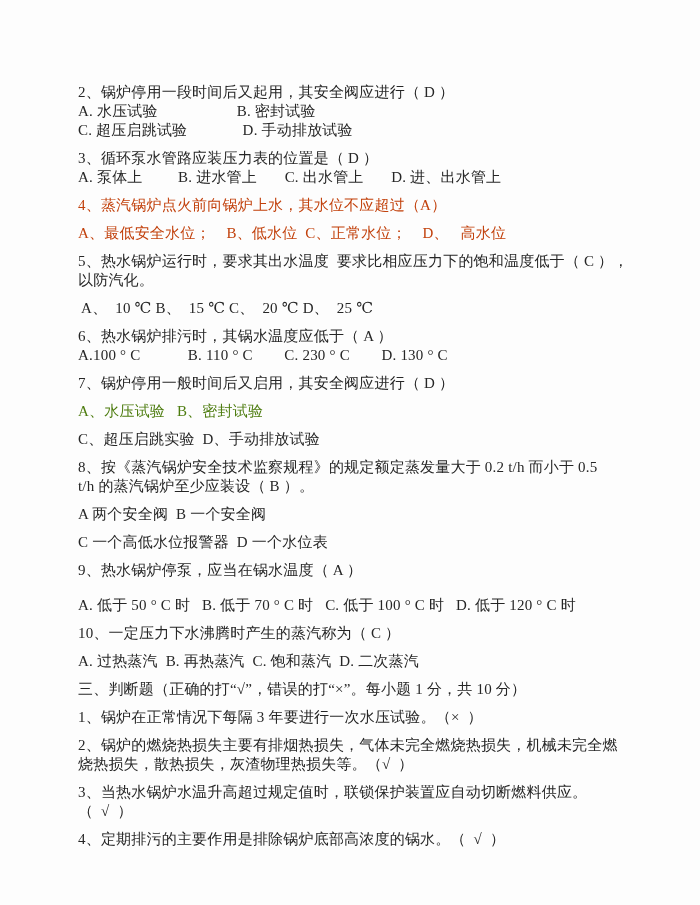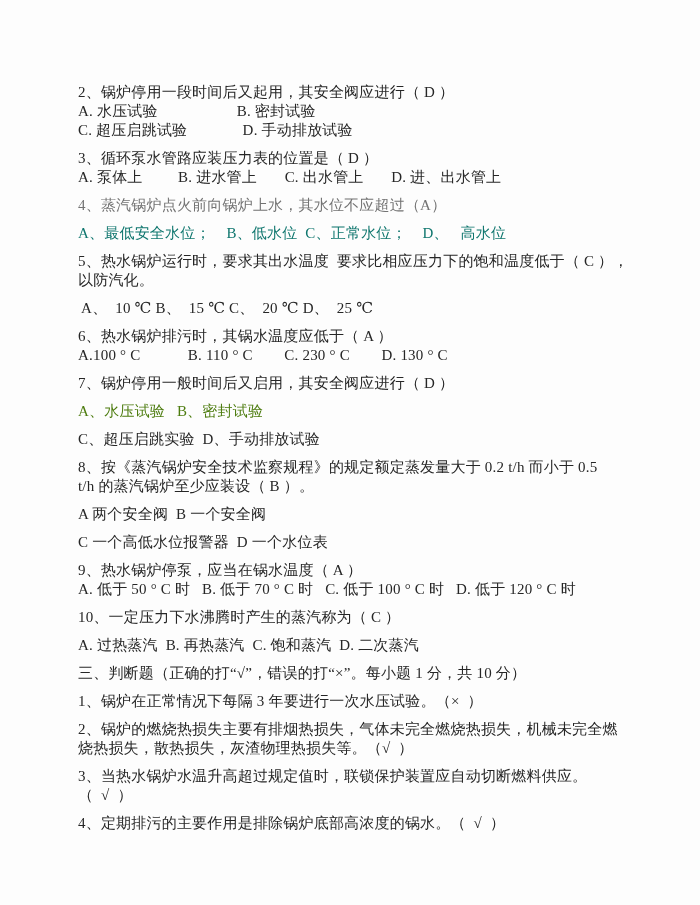--- a/index.html
+++ b/index.html
@@ -40,24 +40,24 @@
       <div class="para">
         <div class="line" style="color: rgb(38, 38, 38);">2、锅炉停用一段时间后又起用，其安全阀应进行（ D ）</div>
         <div class="line" style="color: rgb(38, 38, 38);">A. 水压试验                    B. 密封试验</div>
         <div class="line" style="color: rgb(38, 38, 38);">C. 超压启跳试验              D. 手动排放试验</div>
       </div>
       <div class="para">
         <div class="line" style="color: rgb(38, 38, 38);">3、循环泵水管路应装压力表的位置是（ D ）</div>
         <div class="line" style="color: rgb(38, 38, 38);">A. 泵体上         B. 进水管上       C. 出水管上       D. 进、出水管上</div>
       </div>
       <div class="para">
-        <div class="line" style="color: #737373;">4、蒸汽锅炉点火前向锅炉上水，其水位不应超过（A）</div>
+        <div class="line" style="color: #c2410c;">4、蒸汽锅炉点火前向锅炉上水，其水位不应超过（A）</div>
       </div>
       <div class="para">
-        <div class="line" style="color: #0f766e;">A、最低安全水位；    B、低水位  C、正常水位；    D、   高水位</div>
+        <div class="line" style="color: #c2410c;">A、最低安全水位；    B、低水位  C、正常水位；    D、   高水位</div>
       </div>
       <div class="para">
         <div class="line" style="color: rgb(38, 38, 38);">5、热水锅炉运行时，要求其出水温度  要求比相应压力下的饱和温度低于（ C ），</div>
         <div class="line" style="color: rgb(38, 38, 38);">以防汽化。</div>
       </div>
       <div class="para">
         <div class="line" style="color: rgb(38, 38, 38);"> A、  10 ℃ B、  15 ℃ C、  20 ℃ D、  25 ℃</div>
       </div>
       <div class="para">
         <div class="line" style="color: rgb(38, 38, 38);">6、热水锅炉排污时，其锅水温度应低于（ A ）</div>
@@ -77,21 +77,21 @@
         <div class="line" style="color: rgb(38, 38, 38);">t/h 的蒸汽锅炉至少应装设（ B ）。</div>
       </div>
       <div class="para">
         <div class="line" style="color: rgb(38, 38, 38);">A 两个安全阀  B 一个安全阀</div>
       </div>
       <div class="para">
         <div class="line" style="color: rgb(38, 38, 38);">C 一个高低水位报警器  D 一个水位表</div>
       </div>
       <div class="para">
         <div class="line" style="color: rgb(38, 38, 38);">9、热水锅炉停泵，应当在锅水温度（ A ）</div>
-        <div class="line" style="color: rgb(38, 38, 38);">A. 低于 50 ° C 时   B. 低于 70 ° C 时   C. 低于 100 ° C 时   D. 低于 120 ° C 时</div>
+        <div class="line" style="color: rgb(38, 38, 38); margin-top: 16px;">A. 低于 50 ° C 时   B. 低于 70 ° C 时   C. 低于 100 ° C 时   D. 低于 120 ° C 时</div>
       </div>
       <div class="para">
         <div class="line" style="color: rgb(38, 38, 38);">10、一定压力下水沸腾时产生的蒸汽称为（ C ）</div>
       </div>
       <div class="para">
         <div class="line" style="color: rgb(38, 38, 38);">A. 过热蒸汽  B. 再热蒸汽  C. 饱和蒸汽  D. 二次蒸汽</div>
       </div>
       <div class="para">
         <div class="line" style="color: rgb(38, 38, 38);">三、判断题（正确的打“√”，错误的打“×”。每小题 1 分，共 10 分）</div>
       </div>

